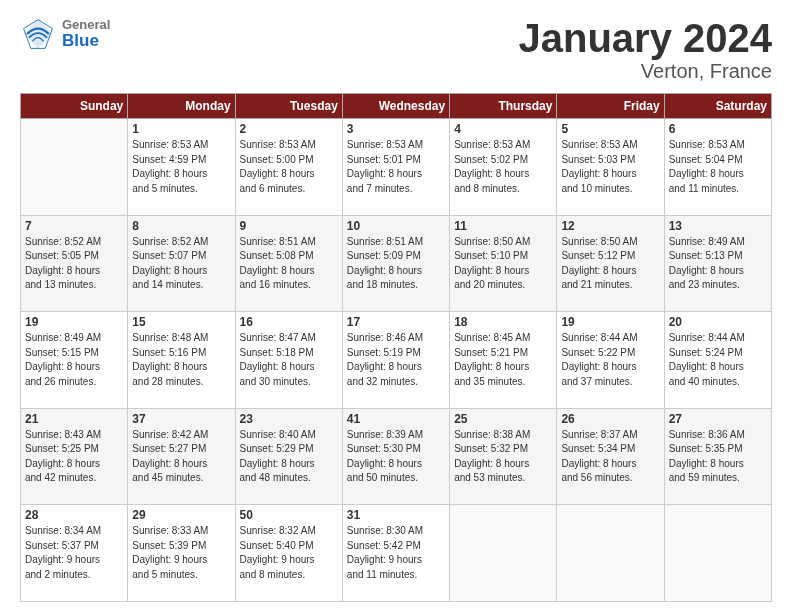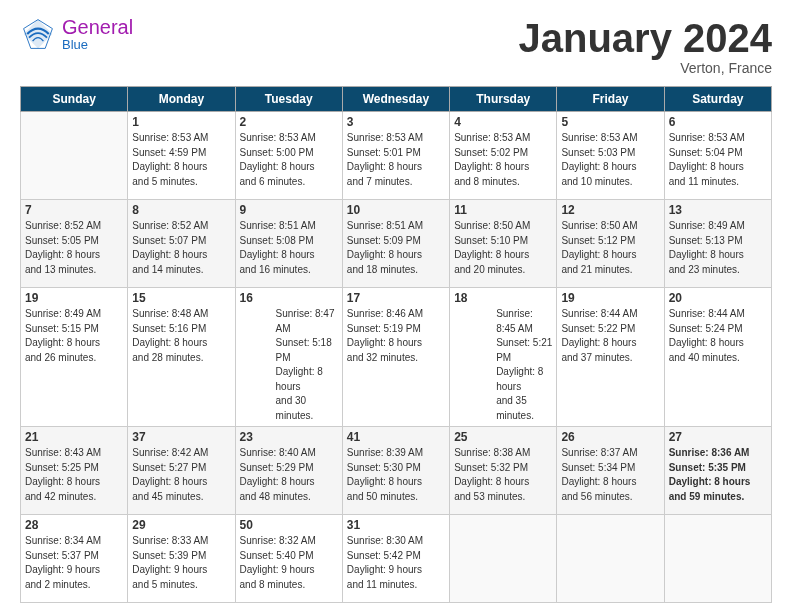--- a/index.html
+++ b/index.html
@@ -27,57 +27,57 @@
       display: flex;
       align-items: center;
       gap: 6px;
     }
     .logo-text {
       display: flex;
       flex-direction: column;
       line-height: 1.1;
     }
     .logo-general {
-      font-size: 20px;
-      font-weight: normal;
-      color: #a21caf;
+      font-size: 13px;
+      font-weight: bold;
+      color: #737373;
     }
     .logo-blue {
-      font-size: 13px;
-      font-weight: normal;
+      font-size: 17px;
+      font-weight: bold;
       color: #1a6bbf;
     }
     .logo-icon {
       width: 36px;
       height: 36px;
     }
     .title-area {
       text-align: right;
     }
     .main-title {
       font-size: 40px;
       font-weight: bold;
       color: #333;
       line-height: 1.1;
     }
     .subtitle {
-      font-size: 14px;
+      font-size: 20px;
       color: #555;
     }
     .calendar {
       width: 100%;
       border-collapse: collapse;
       flex: 1;
       font-size: 10.5px;
     }
     .calendar thead tr th {
-      background-color: #0c4a6e;
+      background-color: #7f1d1d;
       color: #fff;
       padding: 5px 4px;
-      text-align: center;
+      text-align: right;
       font-size: 12px;
       font-weight: bold;
       border: 1px solid #aaa;
     }
     .calendar tbody tr td {
       border: 1px solid #ccc;
       vertical-align: top;
       padding: 3px 4px;
       width: 14.28%;
       height: 88px;
@@ -245,35 +245,35 @@
           </td>
           <td>
             <span class="day-num">15</span>
             <div class="day-info" style="white-space: pre-line;">Sunrise: 8:48 AM
 Sunset: 5:16 PM
 Daylight: 8 hours
 and 28 minutes.</div>
           </td>
           <td>
             <span class="day-num">16</span>
-            <div class="day-info" style="white-space: pre-line; margin-left: 36px;">Sunrise: 8:47 AM
+            <div class="day-info" style="white-space: pre-line;">Sunrise: 8:47 AM
 Sunset: 5:18 PM
 Daylight: 8 hours
 and 30 minutes.</div>
           </td>
           <td>
             <span class="day-num">17</span>
             <div class="day-info" style="white-space: pre-line;">Sunrise: 8:46 AM
 Sunset: 5:19 PM
 Daylight: 8 hours
 and 32 minutes.</div>
           </td>
           <td>
             <span class="day-num">18</span>
-            <div class="day-info" style="white-space: pre-line; margin-left: 42px;">Sunrise: 8:45 AM
+            <div class="day-info" style="white-space: pre-line;">Sunrise: 8:45 AM
 Sunset: 5:21 PM
 Daylight: 8 hours
 and 35 minutes.</div>
           </td>
           <td>
             <span class="day-num">19</span>
             <div class="day-info" style="white-space: pre-line;">Sunrise: 8:44 AM
 Sunset: 5:22 PM
 Daylight: 8 hours
 and 37 minutes.</div>
@@ -324,21 +324,21 @@
           </td>
           <td>
             <span class="day-num">26</span>
             <div class="day-info" style="white-space: pre-line;">Sunrise: 8:37 AM
 Sunset: 5:34 PM
 Daylight: 8 hours
 and 56 minutes.</div>
           </td>
           <td>
             <span class="day-num">27</span>
-            <div class="day-info" style="white-space: pre-line; font-weight: bold;">Sunrise: 8:36 AM
+            <div class="day-info" style="white-space: pre-line;">Sunrise: 8:36 AM
 Sunset: 5:35 PM
 Daylight: 8 hours
 and 59 minutes.</div>
           </td>
         </tr>
         <tr>
           <td>
             <span class="day-num">28</span>
             <div class="day-info" style="white-space: pre-line;">Sunrise: 8:34 AM
 Sunset: 5:37 PM

